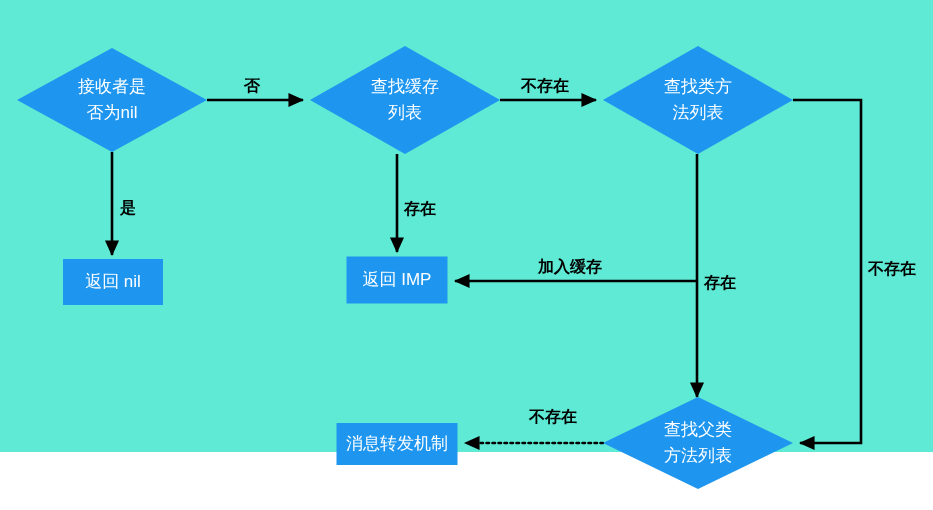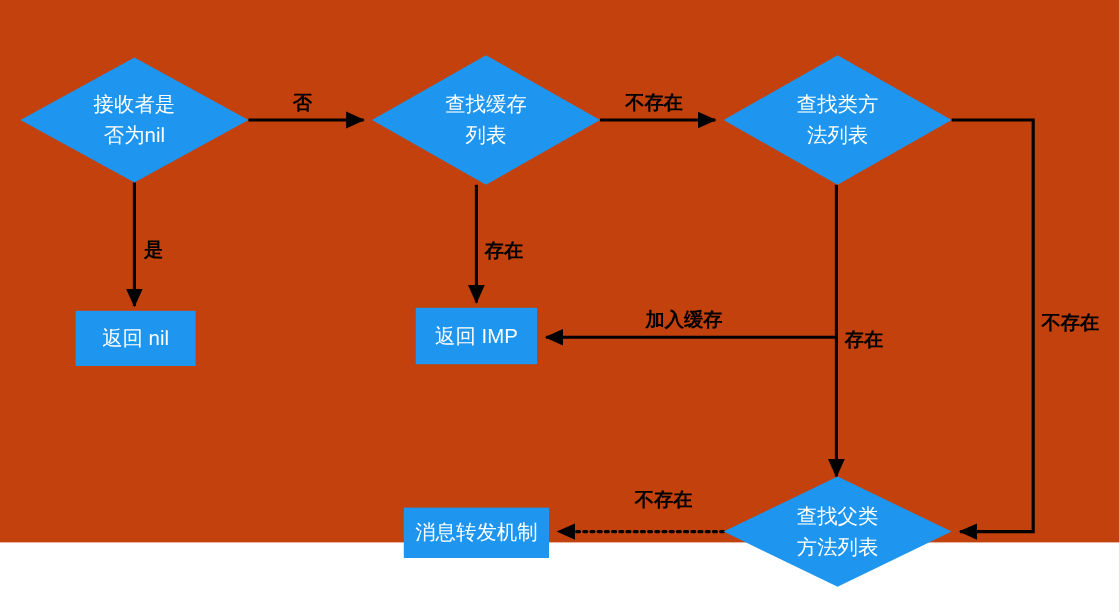--- a/index.html
+++ b/index.html
@@ -10,21 +10,21 @@
   body {
     width: 933px;
     height: 510px;
     font-family: "Liberation Sans", "DejaVu Sans", sans-serif;
     overflow: hidden;
   }
   #diagram-root {
     position: relative;
     width: 933px;
     height: 452px;
-    background: #c2410c;
+    background: #5eead4;
   }
   svg#flowchart {
     display: block;
     width: 933px;
     height: 510px;
   }
   .node-shape {
     stroke: none;
   }
   .node-label {

